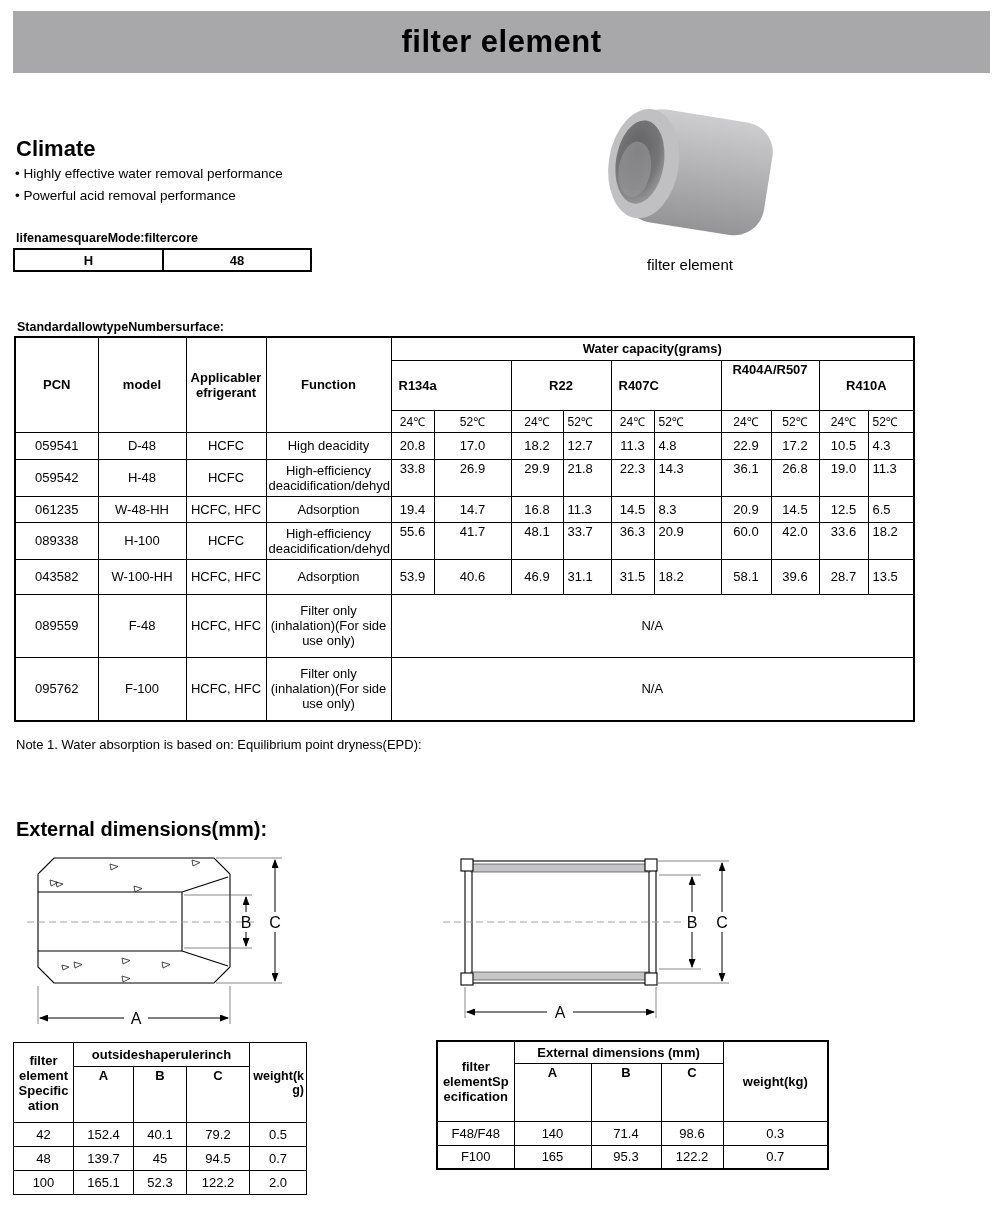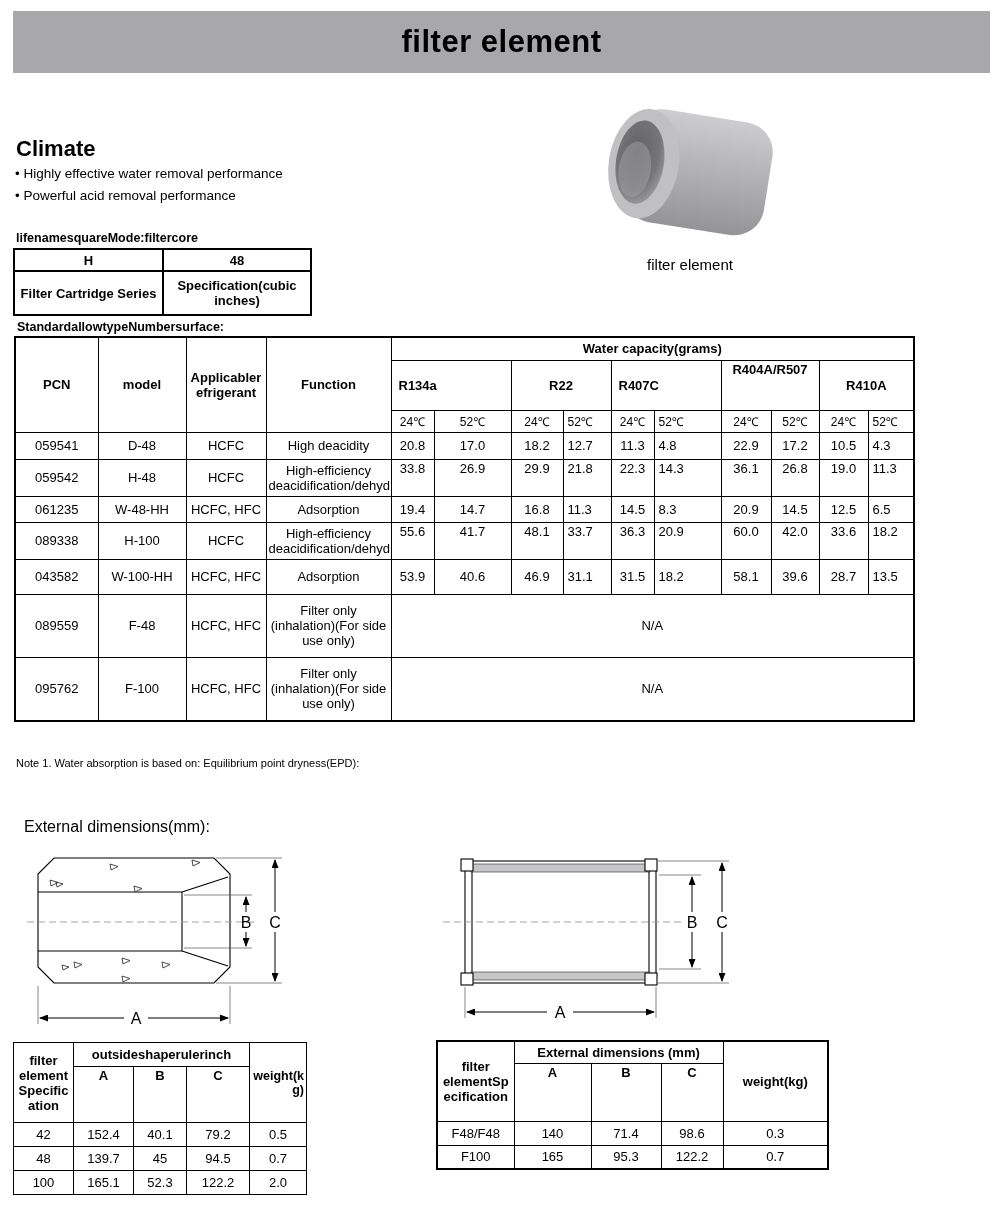--- a/index.html
+++ b/index.html
@@ -28,22 +28,22 @@
   .mode-t td{font-weight:bold;border:2px solid #000;}
   
   .cap-t{left:14px;top:336px;width:900px;border:2px solid #000;}
   .cap-t td.hdr{font-weight:bold;}
   .cap-t td.wrap{overflow-wrap:anywhere;}
   .cap-t td.la{text-align:left;padding-left:4px;}
   .cap-t td.gl{text-align:left;padding-left:7px;font-weight:bold;}
   .cap-t td.vtop{vertical-align:top;font-weight:bold;}
   .cap-t td.temp{font-size:12px;}
   
-  .note{font-size:11px;margin-top:20px;}
-  .dim-h{left:24px;top:818px;font-size:16px;font-weight:normal;}
+  .note{font-size:13px;}
+  .dim-h{left:16px;top:818px;font-size:20px;font-weight:bold;}
   
   .spec-l{left:13px;top:1042px;width:293px;}
   .spec-r{left:436px;top:1040px;width:391px;border:2px solid #000;}
   .spec-l td,.spec-r td{font-size:13px;}
   .spec-l td.hc,.spec-r td.hc{font-weight:bold;overflow-wrap:anywhere;}
   .spec-l td.wt{font-weight:bold;text-align:right;overflow-wrap:anywhere;font-size:12.5px;}
   .spec-r td.wt{font-weight:bold;}
   td.abc{font-weight:bold;vertical-align:top;}
   svg text{font-family:"Liberation Sans",sans-serif;}
   .thin{stroke:#555;stroke-width:0.7;}
@@ -88,24 +88,20 @@
   <div class="abs mini-h" style="left:16px;top:231px">lifenamesquareMode:filtercore</div>
   <table class="abs mode-t">
     <colgroup>
         <col style="width:149px">
         <col style="width:148px">
       </colgroup>
     <tbody>
         <tr style="height:22px">
       <td>H</td>
       <td>48</td>
-    </tr>
-    <tr style="height:44px">
-      <td>Filter Cartridge Series</td>
-      <td>Specification(cubic inches)</td>
     </tr>
   </tbody>
     </table>
 
   <div class="abs mini-h" style="left:17px;top:320px">StandardallowtypeNumbersurface:</div>
   <table class="abs cap-t">
     <colgroup>
       <col style="width:83px">
         <col style="width:88px">
         <col style="width:80px">

